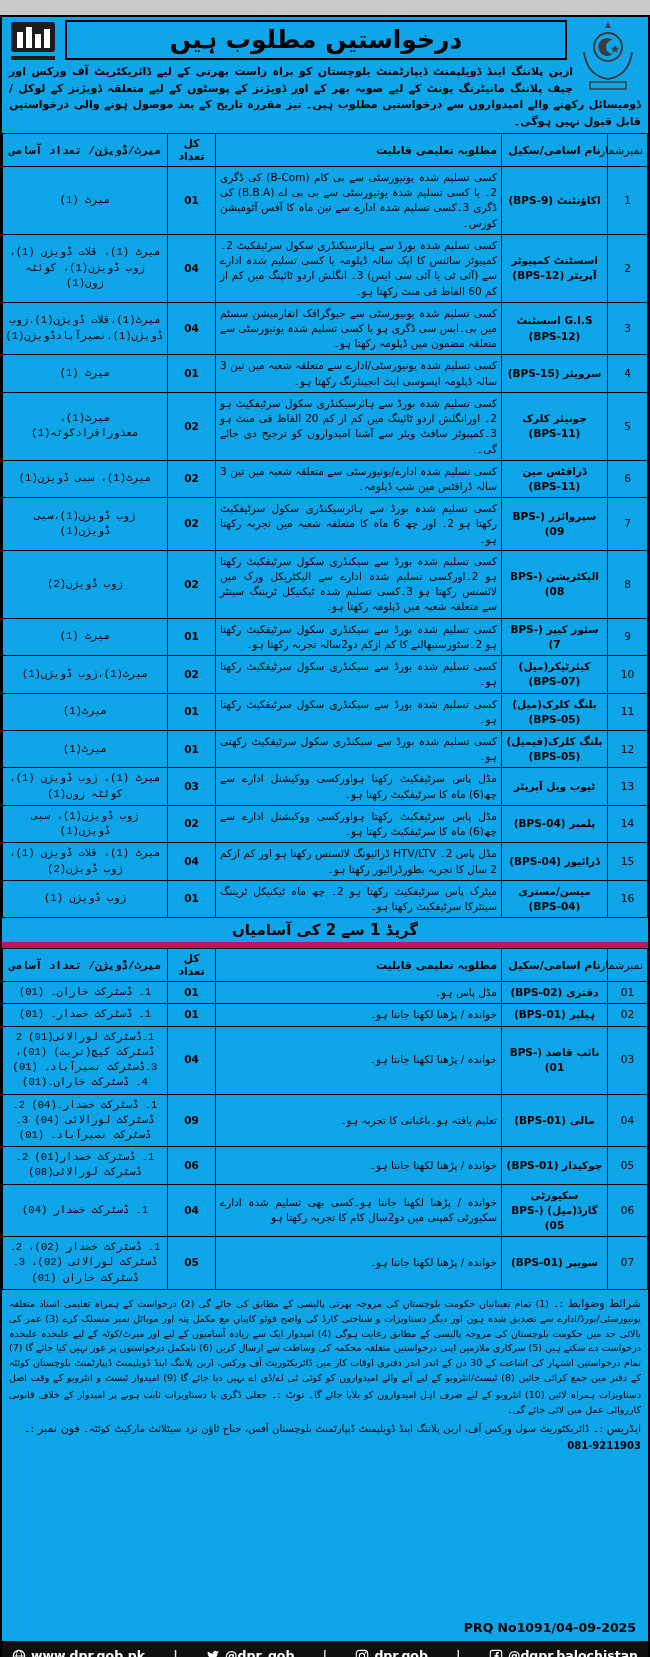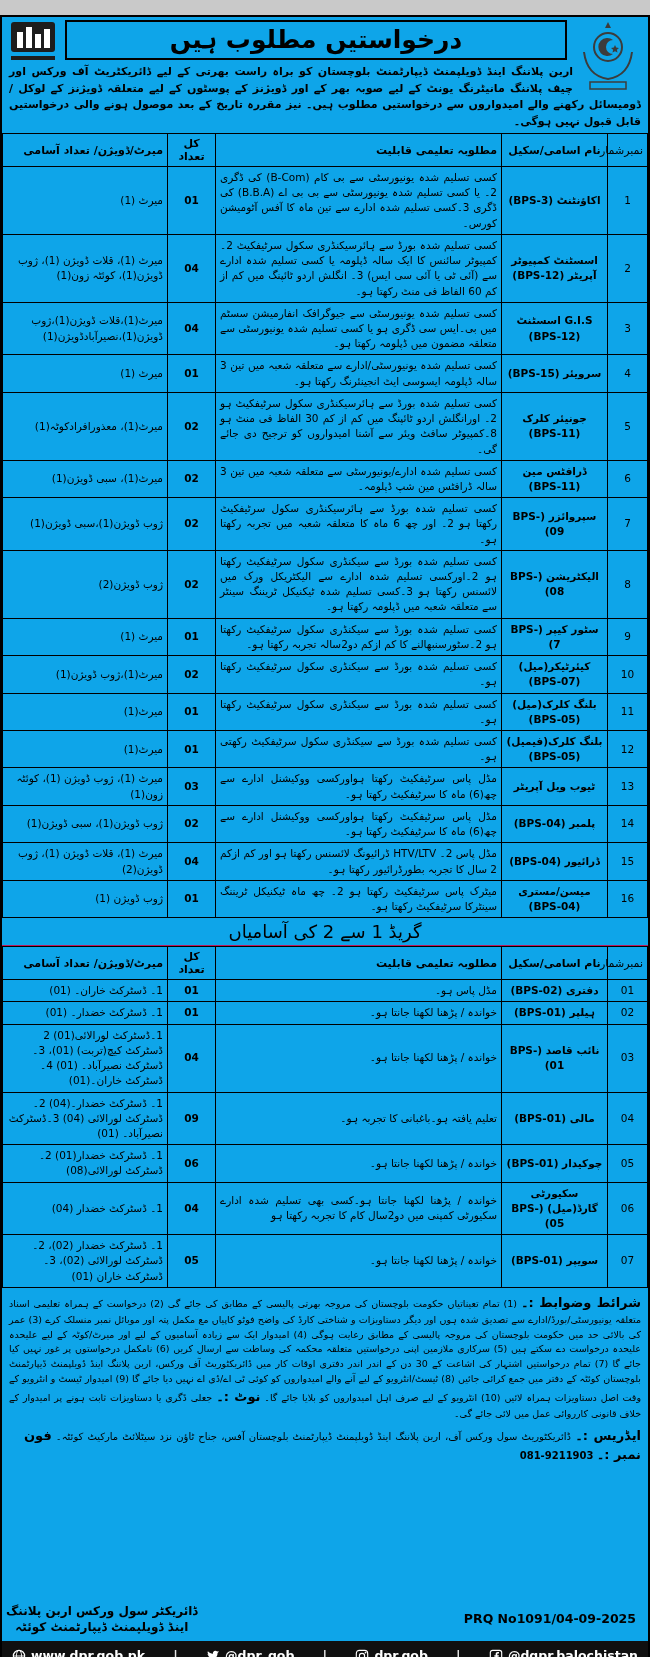--- a/index.html
+++ b/index.html
@@ -25,28 +25,28 @@
   .clear { clear: both; }
   
   table { width: 100%; border-collapse: collapse; table-layout: fixed; }
   th, td { border: 1px solid #000; padding: 3px 4px; vertical-align: middle; }
   th { font-size: 11px; font-weight: bold; text-align: center; }
   td { font-size: 10.5px; line-height: 1.45; }
   .c-serial { text-align: center; font-weight: normal; }
   .c-post   { text-align: center; font-weight: bold; }
   .c-qual   { text-align: justify; }
   .c-count  { text-align: center; font-weight: bold; }
-  .c-merit  { text-align: right; }
+  .c-merit  { text-align: center; font-family: Liberation Mono, monospace; }
   .gradesep {
-    border-bottom: 1px solid #be185d; text-align: center;
-    font-weight: normal; font-size: 18px; padding: 3px 2px;
+    border-bottom: 6px solid #be185d; text-align: center;
+    font-weight: bold; font-size: 15px; padding: 3px 2px;
   }
   
   .terms { padding: 5px 7px 2px 7px; font-size: 9.5px; line-height: 1.55; text-align: justify; }
-  .blead { font-weight: bold; font-size: 13px; }
+  .blead { font-weight: normal; font-size: 11px; }
   .addrline { padding: 2px 7px 4px 22px; font-size: 10px; line-height: 1.5; text-align: justify; }
   .flex-spacer { flex: 1; }
   
   .bottomrow {
     display: flex; justify-content: space-between; align-items: flex-start;
     padding: 2px 12px 6px 4px;
   }
   .prq { direction: ltr; font-weight: bold; font-size: 12.5px; align-self: center; }
   .signature { text-align: center; font-weight: bold; font-size: 12px; line-height: 1.35; }
   
@@ -104,21 +104,21 @@
         <th class="c-post">نام اسامی/سکیل</th>
         <th class="c-qual">مطلوبہ تعلیمی قابلیت</th>
         <th class="c-count">کل تعداد</th>
         <th class="c-merit">میرٹ/ڈویژن/ تعداد آسامی</th>
       </tr>
     </thead>
     <tbody>
 
         <tr>
           <td class="c-serial">1</td>
-          <td class="c-post">اکاؤنٹنٹ (BPS-3)</td>
+          <td class="c-post">اکاؤنٹنٹ (BPS-9)</td>
           <td class="c-qual">کسی تسلیم شدہ یونیورسٹی سے بی کام (B-Com) کی ڈگری 2۔ یا کسی تسلیم شدہ یونیورسٹی سے بی بی اے (B.B.A) کی ڈگری 3۔کسی تسلیم شدہ ادارے سے تین ماہ کا آفس آٹومیشن کورس۔</td>
           <td class="c-count">01</td>
           <td class="c-merit">میرٹ (1)</td>
         </tr>
 
         <tr>
           <td class="c-serial">2</td>
           <td class="c-post">اسسٹنٹ کمپیوٹر آپریٹر (BPS-12)</td>
           <td class="c-qual">کسی تسلیم شدہ بورڈ سے ہائرسیکنڈری سکول سرٹیفکیٹ 2۔کمپیوٹر سائنس کا ایک سالہ ڈپلومہ یا کسی تسلیم شدہ ادارے سے (آئی ٹی یا آئی سی ایس) 3۔ انگلش اردو ٹائپنگ میں کم از کم 60 الفاظ فی منٹ رکھتا ہو۔</td>
           <td class="c-count">04</td>
@@ -137,21 +137,21 @@
           <td class="c-serial">4</td>
           <td class="c-post">سرویئر (BPS-15)</td>
           <td class="c-qual">کسی تسلیم شدہ یونیورسٹی/ادارے سے متعلقہ شعبہ میں تین 3 سالہ ڈپلومہ ایسوسی ایٹ انجینئرنگ رکھتا ہو۔</td>
           <td class="c-count">01</td>
           <td class="c-merit">میرٹ (1)</td>
         </tr>
 
         <tr>
           <td class="c-serial">5</td>
           <td class="c-post">جونیئر کلرک (BPS-11)</td>
-          <td class="c-qual">کسی تسلیم شدہ بورڈ سے ہائرسیکنڈری سکول سرٹیفکیٹ ہو 2۔ اورانگلش اردو ٹائپنگ میں کم از کم 30 الفاظ فی منٹ ہو 8۔کمپیوٹر سافٹ ویئر سے آشنا امیدواروں کو ترجیح دی جائے گی۔</td>
+          <td class="c-qual">کسی تسلیم شدہ بورڈ سے ہائرسیکنڈری سکول سرٹیفکیٹ ہو 2۔ اورانگلش اردو ٹائپنگ میں کم از کم 20 الفاظ فی منٹ ہو 3۔کمپیوٹر سافٹ ویئر سے آشنا امیدواروں کو ترجیح دی جائے گی۔</td>
           <td class="c-count">02</td>
           <td class="c-merit">میرٹ(1)، معذورافرادکوٹہ(1)</td>
         </tr>
 
         <tr>
           <td class="c-serial">6</td>
           <td class="c-post">ڈرافٹس مین (BPS-11)</td>
           <td class="c-qual">کسی تسلیم شدہ ادارے/یونیورسٹی سے متعلقہ شعبہ میں تین 3 سالہ ڈرافٹس مین شپ ڈپلومہ۔</td>
           <td class="c-count">02</td>
           <td class="c-merit">میرٹ(1)، سبی ڈویژن(1)</td>
@@ -329,24 +329,20 @@
     <span class="blead">ایڈریس :۔</span>
     <span>ڈائریکٹوریٹ سول ورکس آف، اربن پلاننگ اینڈ ڈویلپمنٹ ڈیپارٹمنٹ بلوچستان آفس، جناح ٹاؤن نزد سیٹلائٹ مارکیٹ کوئٹہ۔</span>
     <span class="blead">فون نمبر :۔</span>
     <span dir="ltr" style="font-weight:bold">081-9211903</span>
   </div>
 
   <div class="flex-spacer"></div>
 
   <div class="bottomrow">
     <div class="prq">PRQ No1091/04-09-2025</div>
-    <div class="signature">
-      <div>ڈائریکٹر سول ورکس اربن پلاننگ</div>
-      <div>اینڈ ڈویلپمنٹ ڈیپارٹمنٹ کوئٹہ</div>
-    </div>
   </div>
 
   <div class="footbar">
     <span class="fitem">
       <span>
         <svg viewBox="0 0 16 16" width="14" height="14" aria-hidden="true">
           <circle cx="8" cy="8" r="6.5" fill="none" stroke="#fff" stroke-width="1.3"></circle>
           <ellipse cx="8" cy="8" rx="3" ry="6.5" fill="none" stroke="#fff" stroke-width="1"></ellipse>
           <line x1="1.5" y1="8" x2="14.5" y2="8" stroke="#fff" stroke-width="1"></line>
         </svg>

